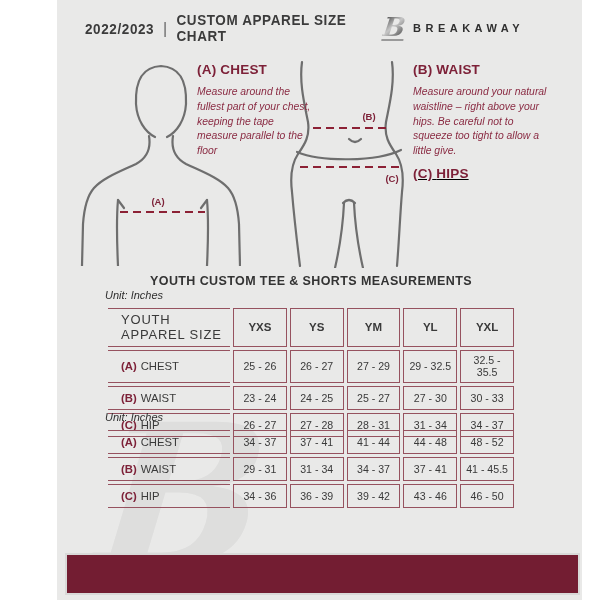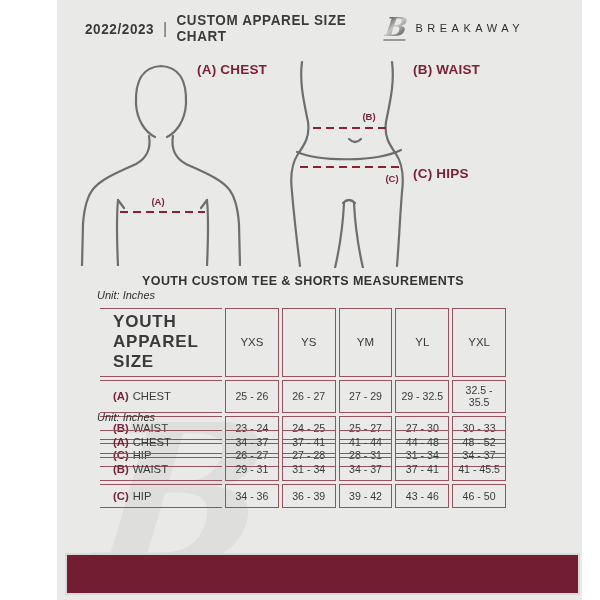--- a/index.html
+++ b/index.html
@@ -21,53 +21,53 @@
     font-weight:700;font-size:13.5px;letter-spacing:.6px;transform:scaleY(1.12);transform-origin:left center;}
   .hdr-title .bar{font-weight:400;color:#555;font-size:14px;}
   .brand{display:flex;align-items:center;gap:8px;}
   .logo-b{
     font-family:"DejaVu Serif", serif;font-style:italic;font-weight:700;
     font-size:26px;line-height:22px;
     background:linear-gradient(135deg,#5d5d5d 10%,#c8c8c8 45%,#6e6e6e 80%);
     -webkit-background-clip:text;background-clip:text;color:transparent;
     border-bottom:2px solid #9a9a9a;padding-bottom:1px;transform:skewX(-8deg);
   }
-  .brand-name{font-weight:400;font-size:11px;letter-spacing:4.5px;color:#2f2f2f;}
+  .brand-name{font-weight:700;font-size:11px;letter-spacing:4.5px;color:#2f2f2f;}
   
   .diagrams{position:absolute;top:56px;left:0;right:0;height:214px;z-index:2;}
   .fig{position:absolute;}
   .fig-torso{left:0;top:2px;}
   .fig-hips{left:224px;top:0;}
   .ins{position:absolute;}
   .ins-a{left:140px;top:6px;width:116px;}
   .ins-b{left:356px;top:6px;width:142px;}
-  .ins-c{left:356px;top:110px;width:148px;}
+  .ins-c{left:356px;top:110px;width:148px;text-decoration:underline;}
   .ins-h{font-size:13.5px;font-weight:700;color:#7d2138;letter-spacing:.2px;}
   .ins-p{margin-top:8px;font-style:italic;font-size:10.4px;line-height:1.42;
     color:#8a2b43;white-space:pre-line;}
   .stroke{fill:none;stroke:#6e6e6e;stroke-width:2.2;stroke-linecap:round;}
   .dash{fill:none;stroke:#8c2135;stroke-width:2.1;stroke-dasharray:8 5;}
   .svg-lbl{font:700 9.5px "Liberation Sans",sans-serif;fill:#7d2138;}
   
-  .tbl-sec{position:absolute;left:40px;width:412px;z-index:2;}
+  .tbl-sec{position:absolute;left:48px;width:412px;z-index:2;}
   .sec-youth{top:274px;}
   .sec-adult{top:410px;}
   .tbl-title{text-align:center;font-weight:700;font-size:12.5px;
     letter-spacing:.4px;color:#333;}
   .tbl-unit{font-style:italic;font-size:11px;color:#2e2e2e;
     margin:1px 0 4px;}
   table.size-table{border-collapse:separate;border-spacing:3px;width:412px;table-layout:fixed;}
   .size-table th,.size-table td{
     height:15px;color:#3a3a3a;background:transparent;
     border-top:1.4px solid #96525f;border-bottom:1.4px solid #96525f;
     padding:3px 2px 4px;
   }
   .c-label{text-align:left;padding-left:13px !important;}
-  th.c-label{font-weight:700;letter-spacing:.8px;font-size:17px;}
-  th.c-val{font-weight:400;font-size:11.5px;}
+  th.c-label{font-weight:400;letter-spacing:.8px;font-size:13px;}
+  th.c-val{font-weight:700;font-size:11.5px;}
   .c-val{border-left:1.4px solid #96525f;border-right:1.4px solid #96525f;text-align:center;}
   td.c-val{font-size:10.6px;}
   td.c-label{font-size:11.3px;}
   .rk{color:#7d2138;font-weight:700;margin-right:4px;}
   
   .watermark{
     position:absolute;left:44px;top:398px;z-index:1;
     font-family:"DejaVu Serif", serif;font-style:italic;font-weight:700;
     font-size:195px;line-height:1;color:rgba(45,45,45,0.055);
     transform:skewX(-6deg);
@@ -122,27 +122,29 @@
       <path class="dash" d="M 19 111 L 121 111"></path>
       <text class="svg-lbl" x="88" y="64" text-anchor="middle">(B)</text>
       <text class="svg-lbl" x="111" y="126" text-anchor="middle">(C)</text>
     </svg>
 
     <div class="ins ins-a">
       <div class="ins-h">
         <span>(A)</span>
         <span>CHEST</span>
       </div>
+      <div class="ins-p">Measure around the fullest part of your chest, keeping the tape measure parallel to the floor</div>
     </div>
 
     <div class="ins ins-b">
       <div class="ins-h">
         <span>(B)</span>
         <span>WAIST</span>
       </div>
+      <div class="ins-p">Measure around your natural waistline – right above your hips. Be careful not to squeeze too tight to allow a little give.</div>
     </div>
 
     <div class="ins ins-c">
       <div class="ins-h">
         <span>(C)</span>
         <span>HIPS</span>
       </div>
     </div>
   </div>
 

